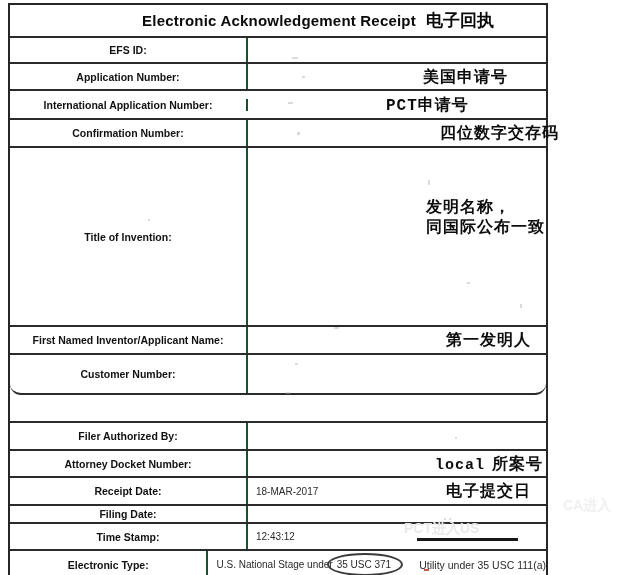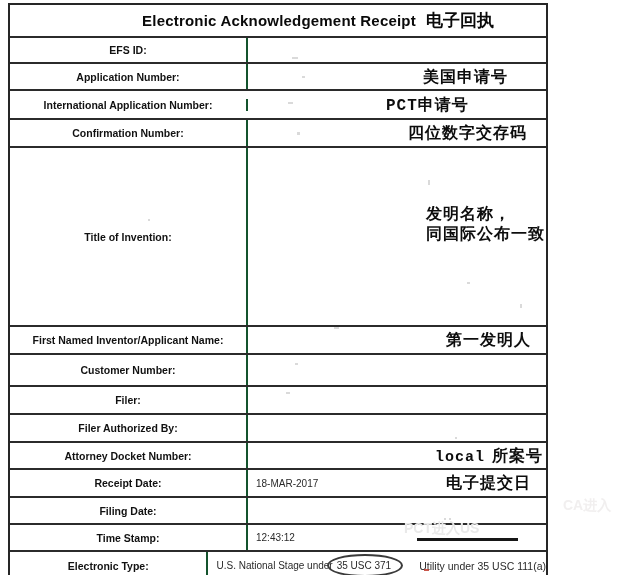--- a/index.html
+++ b/index.html
@@ -43,26 +43,26 @@
     color: #222;
     padding-left: 8px;
   }
   .r-header  { height: 33px; }
   .r-efs     { height: 26px; }
   .r-appnum  { height: 27px; }
   .r-intl    { height: 29px; align-items: center; }
   .r-conf    { height: 28px; }
   .r-title   { height: 179px; }
   .r-first   { height: 28px; }
-  .r-cust    { height: 32px; }
+  .r-cust    { height: 40px; border-radius: 11px; }
   .r-filer   { height: 28px; }
   .r-auth    { height: 28px; }
   .r-atty    { height: 27px; }
   .r-receipt { height: 28px; }
-  .r-filing  { height: 27px; }
+  .r-filing  { height: 18px; }
   .r-time    { height: 27px; }
   .r-apptype { height: 27px; }
 
   .header-cell {
     width: 100%;
     display: flex;
     align-items: center;
     justify-content: center;
     padding-left: 80px;
     gap: 10px;
@@ -79,30 +79,30 @@
     color: #0d0d0d;
     letter-spacing: 1px;
     white-space: nowrap;
   }
   .mono {
     font-family: "Liberation Mono", "DejaVu Sans Mono", monospace;
     font-weight: bold;
   }
   .ann-appnum { left: 175px; }
   .ann-intl   { left: 138px; }
-  .ann-conf   { left: 160px; }
+  .ann-conf   { left: 192px; }
   .ann-first  { left: 198px; }
   .ann-atty   { left: 187px; }
   .ann-atty .latin { margin-right: 7px; font-size: 15px; }
   .ann-receipt{ left: 198px; }
 
   .ann-title {
     position: absolute;
     left: 178px;
-    top: 56px;
+    top: 49px;
     font-weight: bold;
     font-size: 16px;
     color: #0d0d0d;
     letter-spacing: 1px;
     line-height: 20px;
     white-space: nowrap;
   }
   .plain-val { font-weight: normal; color: #2a2a2a; }
 
   .apptype-prefix { white-space: nowrap; }
@@ -186,21 +186,20 @@
         <span class="zh ann-first">第一发明人</span>
       </div>
     </div>
 
     <div class="row r-cust">
       <div class="label-cell">Customer Number:</div>
       <div class="value-cell"></div>
     </div>
 
     <div class="row r-filer">
-      <div class="label-cell">Filer:</div>
       <div class="value-cell"></div>
     </div>
 
     <div class="row r-auth">
       <div class="label-cell">Filer Authorized By:</div>
       <div class="value-cell"></div>
     </div>
 
     <div class="row r-atty">
       <div class="label-cell">Attorney Docket Number:</div>

